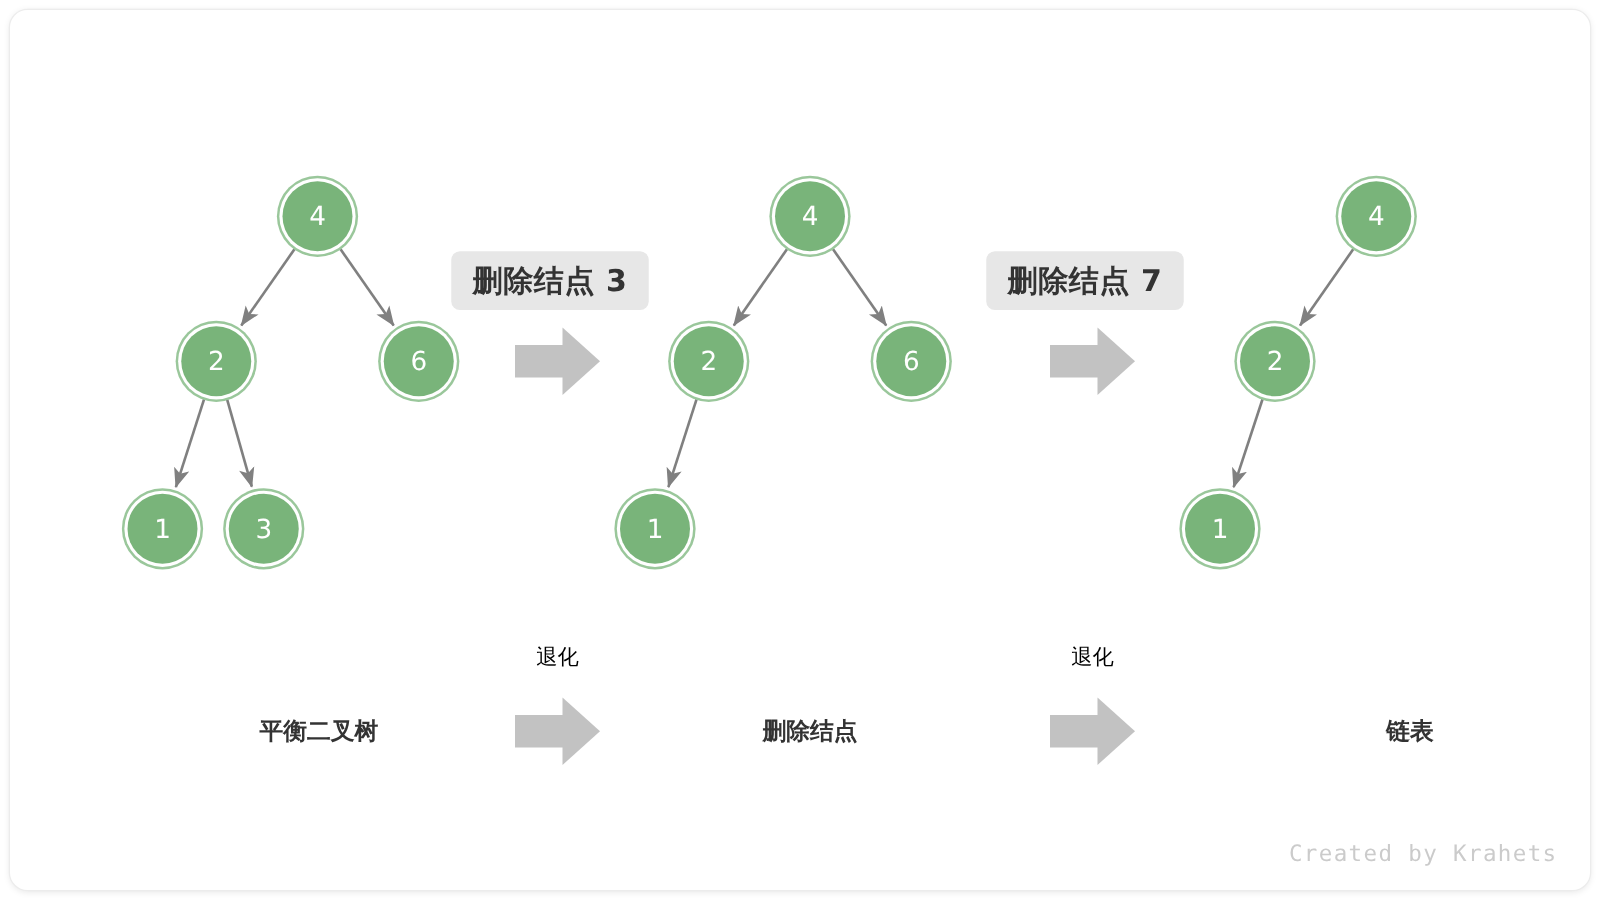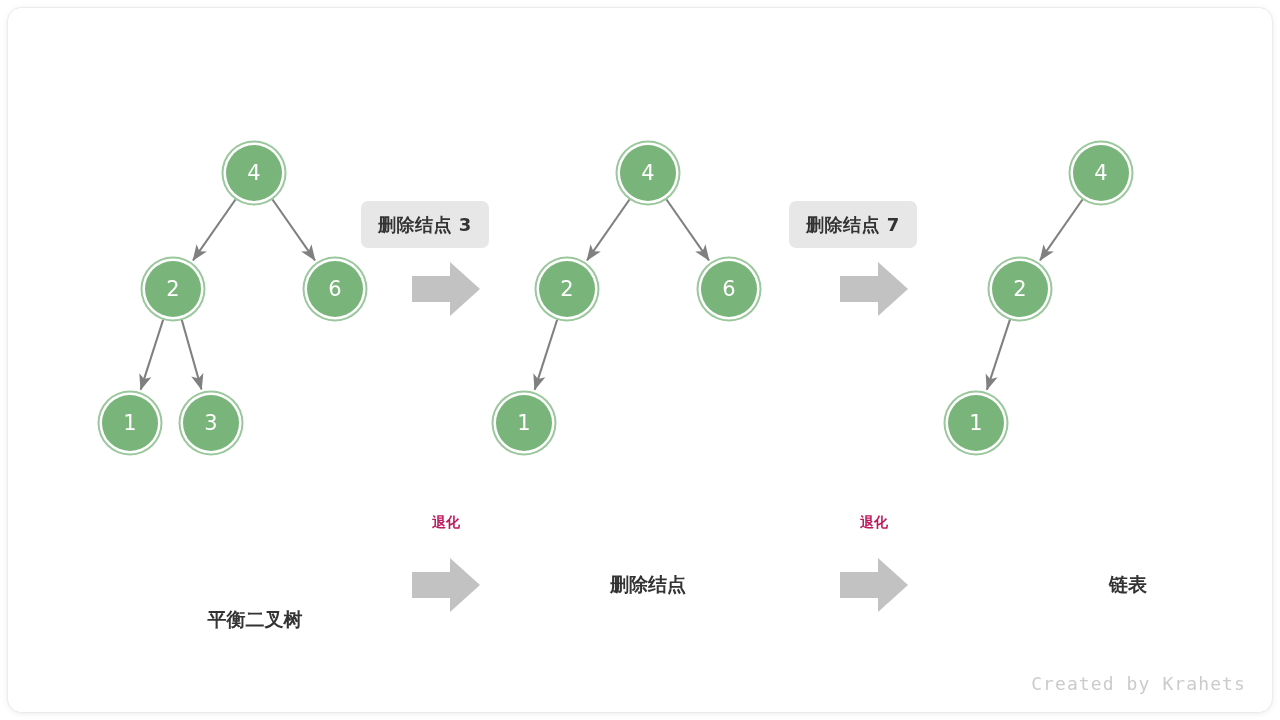--- a/index.html
+++ b/index.html
@@ -60,21 +60,21 @@
 
   
   .op-chip {
     position: absolute;
     background: #e7e7e7;
     border-radius: 7px;
     display: flex;
     align-items: center;
     justify-content: center;
     color: #333333;
-    font-size: 18px;
+    font-size: 24px;
     font-weight: bold;
     letter-spacing: 0.5px;
     white-space: nowrap;
     padding: 0 17px;
     height: 47px;
     box-sizing: border-box;
     font-family: "DejaVu Sans", "Liberation Sans", sans-serif;
   }
 
   
@@ -108,23 +108,23 @@
     color: #333333;
     font-size: 19px;
     font-weight: bold;
     white-space: nowrap;
     text-align: center;
     font-family: "DejaVu Sans", "Liberation Sans", sans-serif;
   }
 
   .degen-label {
     position: absolute;
-    color: #be185d;
-    font-size: 14px;
-    font-weight: bold;
+    color: #000000;
+    font-size: 17px;
+    font-weight: normal;
     white-space: nowrap;
     text-align: center;
     font-family: "DejaVu Sans", "Liberation Sans", sans-serif;
   }
 
   
   #watermark {
     position: absolute;
     right: 26px;
     bottom: 18px;
@@ -188,20 +188,20 @@
         <div class="block-arrow" style="left: 404px; top: 550px;">
           <div class="shaft"></div>
           <div class="head"></div>
         </div>
         <div class="block-arrow" style="left: 832px; top: 550px;">
           <div class="shaft"></div>
           <div class="head"></div>
         </div>
         <div class="degen-label" style="left: 378px; top: 506px; width: 120px;">退化</div>
         <div class="degen-label" style="left: 806px; top: 506px; width: 120px;">退化</div>
-        <div class="caption" style="left: 137px; top: 564px; width: 220px; margin-top: 35px;">平衡二叉树</div>
+        <div class="caption" style="left: 137px; top: 564px; width: 220px;">平衡二叉树</div>
         <div class="caption" style="left: 530px; top: 564px; width: 220px;">删除结点</div>
         <div class="caption" style="left: 1010px; top: 564px; width: 220px;">链表</div>
       </div>
 
     <div id="watermark">Created by Krahets</div>
   </div>
 </div>
 
 </body></html>

